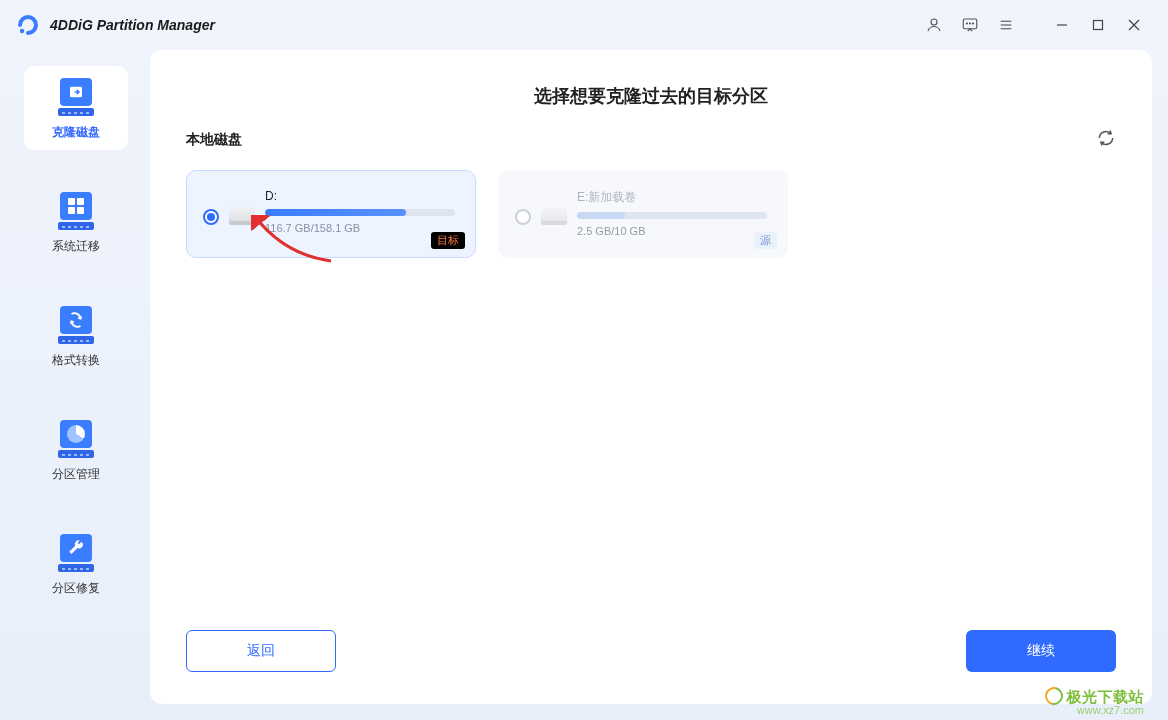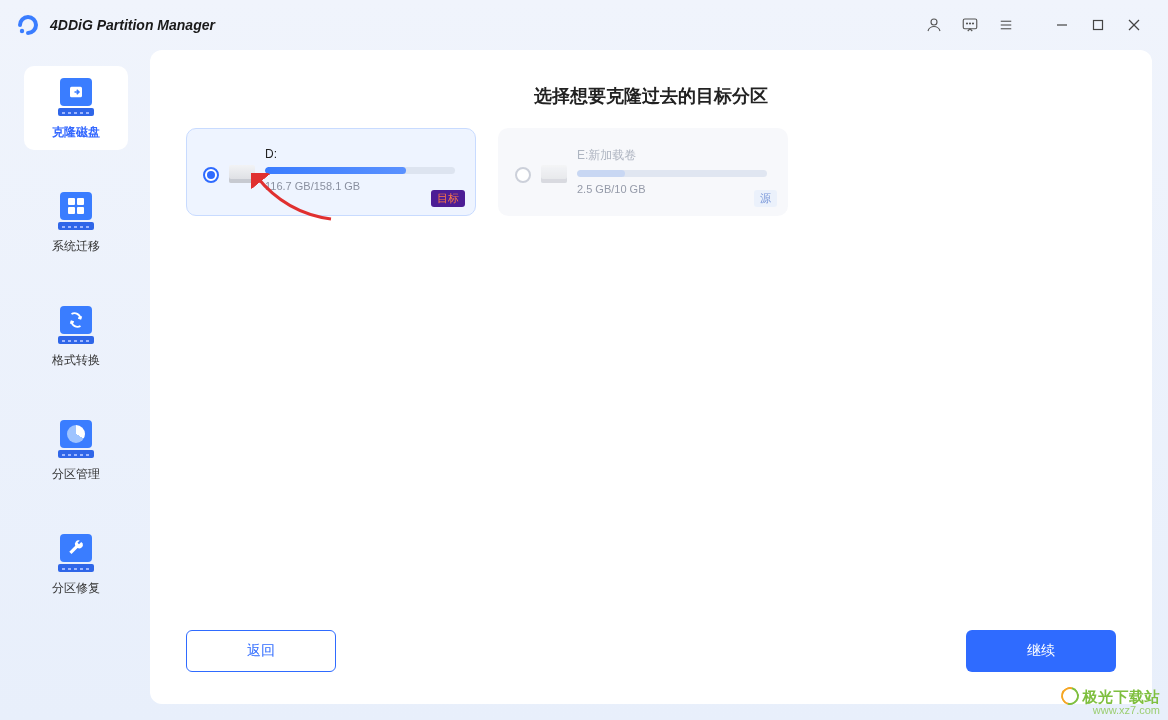--- a/index.html
+++ b/index.html
@@ -306,21 +306,21 @@
     .badge {
       position: absolute;
       right: 10px;
       bottom: 8px;
       font-size: 11px;
       padding: 1px 6px;
       border-radius: 3px;
     }
     .badge-target {
       color: #ff7a45;
-      background: #4c1d95;
+      background: #000000;
     }
     .badge-source {
       color: #6b8cd6;
       background: #e9f0fb;
     }
     .bottom-bar {
       margin-top: auto;
       display: flex;
       padding: 0 36px 32px 36px;
       gap: 16px;
@@ -356,21 +356,21 @@
       width: 90px;
       height: 50px;
       pointer-events: none;
     }
     .arrow-anno svg {
       width: 90px;
       height: 50px;
     }
     .watermark {
       position: absolute;
-      right: 8px;
+      right: 24px;
       bottom: 3px;
       text-align: right;
       line-height: 1.05;
       pointer-events: none;
     }
     .wm-line1 {
       font-size: 15px;
       font-weight: 700;
       color: #7fbf3f;
       letter-spacing: 0.5px;
@@ -505,20 +505,31 @@
           </div>
         <div class="icon-base"></div>
       </div>
       <span>分区修复</span>
     </div>
   </div>
 
   <div class="main-panel">
     <div class="panel-header">选择想要克隆过去的目标分区</div>
 
+    <div class="section-title-row">
+      <div class="section-title">本地磁盘</div>
+      <div class="refresh-btn">
+        <svg viewBox="0 0 24 24">
+            <path d="M4 12a8 8 0 0 1 14-5"></path>
+            <path d="M20 12a8 8 0 0 1-14 5"></path>
+            <path d="M17 3l1 4-4 0"></path>
+            <path d="M7 21l-1-4 4 0"></path>
+          </svg>
+      </div>
+    </div>
 
     <div class="disk-grid">
 
       <div class="disk-card selected">
         <div class="radio checked"></div>
         <div class="disk-thumb"></div>
         <div class="disk-info">
           <div class="disk-name">D:</div>
           <div class="usage-bar">
             <div class="usage-fill" style="width:74%"></div>

